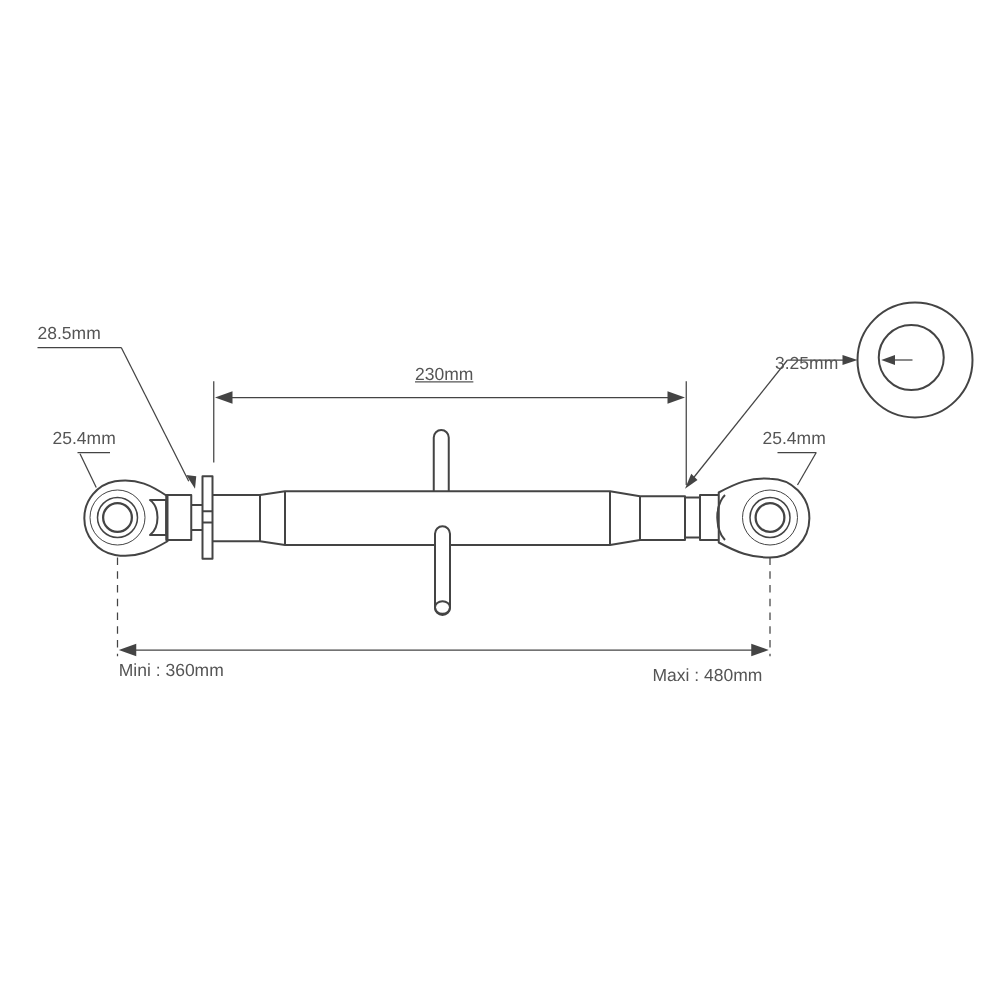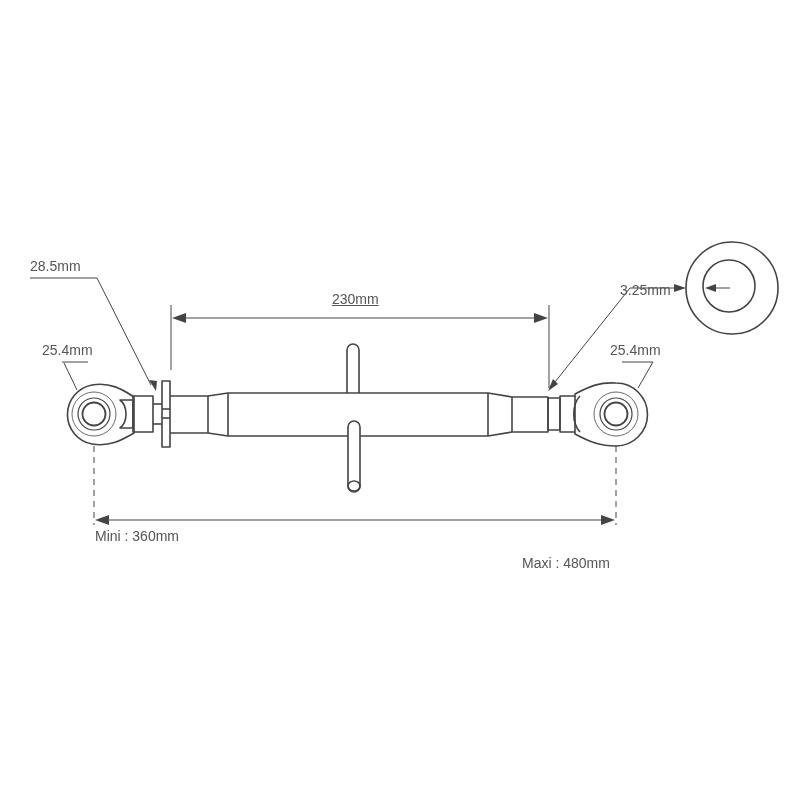--- a/index.html
+++ b/index.html
@@ -91,13 +91,13 @@
     <line x1="653" y1="362" x2="638" y2="388" fill="none"></line>
   </g>
 </svg>
 
 <div class="lbl" style="left:30px; top:259px;text-align:right;">28.5mm</div>
 <div class="lbl" style="left:42px; top:343px;">25.4mm</div>
 <div class="lbl" style="left:332px; top:292px;text-decoration:underline;">230mm</div>
 <div class="lbl" style="left:620px; top:283px;">3.25mm</div>
 <div class="lbl" style="left:610px; top:343px;">25.4mm</div>
 <div class="lbl" style="left:95px; top:529px;">Mini : 360mm</div>
-<div class="lbl" style="left:522px; top:556px;">Maxi : 480mm</div>
+<div class="lbl" style="left:522px; top:533px;">Maxi : 480mm</div>
 
 </body></html>

